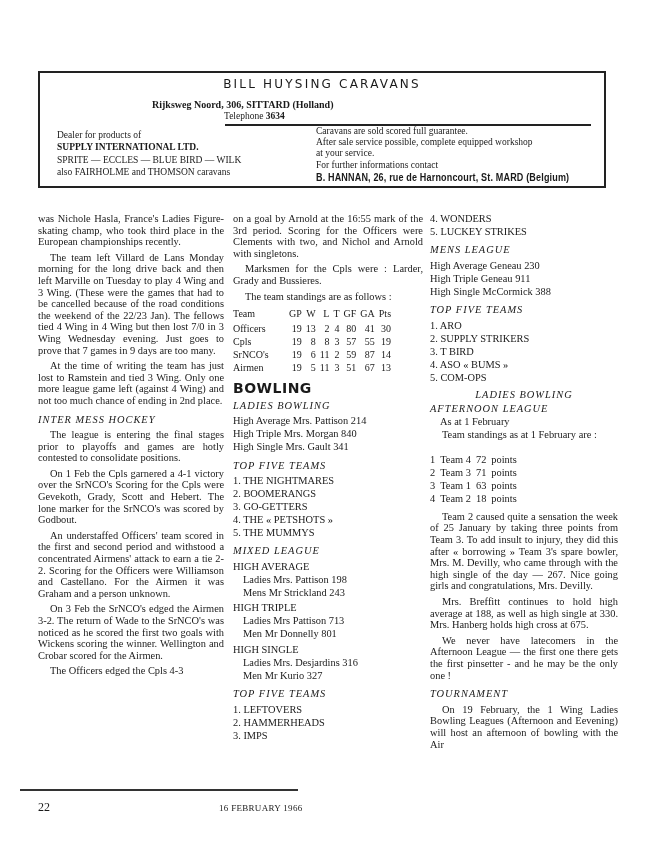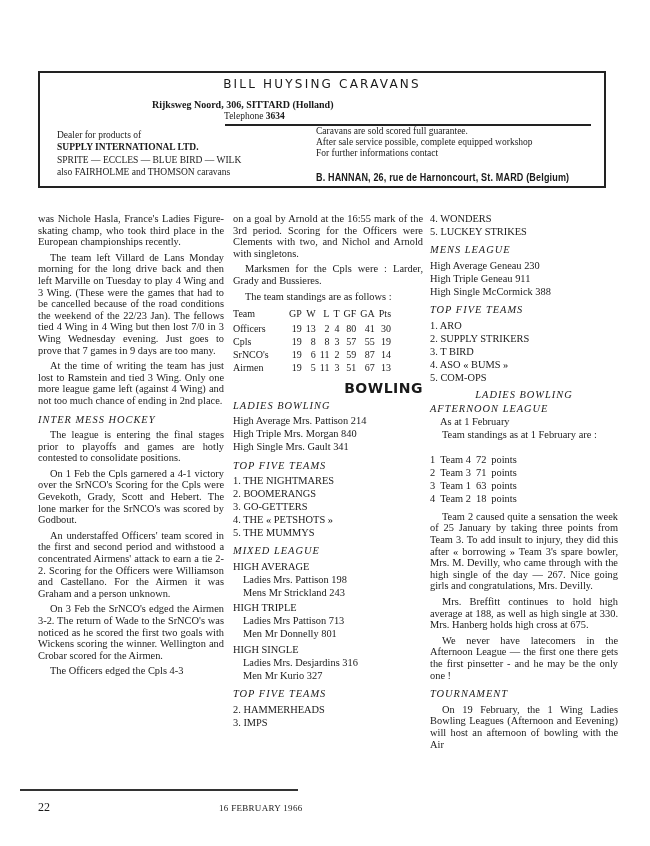--- a/index.html
+++ b/index.html
@@ -24,21 +24,21 @@
            font-family: "Liberation Serif", serif; }
     .col1 { left: 38px; }
     .col2 { left: 233px; width: 190px; }
     .col3 { left: 430px; width: 188px; }
     .p { text-align: justify; text-indent: 12px; margin: 0 0 4px 0; }
     .p.noind { text-indent: 0; }
     .h-it { font-style: italic; letter-spacing: 1px; margin: 7px 0 4px 0; }
     .line { margin: 0 0 1.3px 0; white-space: nowrap; }
     .ind { padding-left: 10px; }
     .bighead { font-family: "DejaVu Sans", sans-serif; font-weight: bold; font-size: 14px;
-               text-align: right; margin: 9px 0 5px 0; letter-spacing: 0.5px; }
+               text-align: left; margin: 9px 0 5px 0; letter-spacing: 0.5px; }
     .subhead-c { font-style: italic; letter-spacing: 1px; text-align: center; margin: 6px 0 2px 0; }
     table.stand { border-collapse: collapse; font-size: 10px; margin: 4px 0 0 0; }
     table.stand td { padding: 0 2px; height: 13px; text-align: right; }
     table.stand td:first-child { text-align: left; padding-left: 0; width: 52px; }
     table.stand tr.hdr td { height: 16px; }
     .pts td { padding: 0 5px 0 0; height: 13px; }
     .pts { border-collapse: collapse; margin: 2px 0 6px 0; font-size: 10.4px; }
 
     .foot-rule { position: absolute; left: 20px; top: 789px; width: 278px; border-top: 2px solid #333; }
     .pageno { position: absolute; left: 38px; top: 800px; font-size: 12px; font-family: "Liberation Serif", serif; }
@@ -57,20 +57,21 @@
   <div class="ad-rule"></div>
   <div class="ad-left">
     <div>Dealer for products of</div>
     <div class="b">SUPPLY INTERNATIONAL LTD.</div>
     <div>SPRITE — ECCLES — BLUE BIRD — WILK</div>
     <div>also FAIRHOLME and THOMSON caravans</div>
   </div>
   <div class="ad-right">
     <div>Caravans are sold scored full guarantee.</div>
     <div>After sale service possible, complete equipped workshop</div>
+    <div>at your service.</div>
     <div>For further informations contact</div>
   </div>
   <div class="ad-contact">B. HANNAN, 26, rue de Harnoncourt, St. MARD (Belgium)</div>
 </div>
 
 <div class="col col1">
   <p class="p noind">was Nichole Hasla, France's Ladies Figure-skating champ, who took third place in the European championships recently.</p>
   <p class="p">The team left Villard de Lans Monday morning for the long drive back and then left Marville on Tuesday to play 4 Wing and 3 Wing. (These were the games that had to be cancelled because of the road conditions the weekend of the 22/23 Jan). The fellows tied 4 Wing in 4 Wing but then lost 7/0 in 3 Wing Wednesday evening. Just goes to prove that 7 games in 9 days are too many.</p>
   <p class="p">At the time of writing the team has just lost to Ramstein and tied 3 Wing. Only one more league game left (against 4 Wing) and not too much chance of ending in 2nd place.</p>
   <div class="h-it">INTER MESS HOCKEY</div>
@@ -157,20 +158,21 @@
   <div class="line ind">Ladies Mrs. Pattison 198</div>
   <div class="line ind" style="margin-bottom:4px">Mens Mr Strickland 243</div>
   <div class="line">HIGH TRIPLE</div>
   <div class="line ind">Ladies Mrs Pattison 713</div>
   <div class="line ind" style="margin-bottom:4px">Men Mr Donnelly 801</div>
   <div class="line">HIGH SINGLE</div>
   <div class="line ind">Ladies Mrs. Desjardins 316</div>
   <div class="line ind">Men Mr Kurio 327</div>
 
   <div class="h-it">TOP FIVE TEAMS</div>
+  <div class="line">1. LEFTOVERS</div>
   <div class="line">2. HAMMERHEADS</div>
   <div class="line">3. IMPS</div>
 </div>
 
 <div class="col col3">
   <div class="line">4. WONDERS</div>
   <div class="line">5. LUCKEY STRIKES</div>
   <div class="h-it">MENS LEAGUE</div>
   <div class="line">High Average Geneau 230</div>
   <div class="line">High Triple Geneau 911</div>

